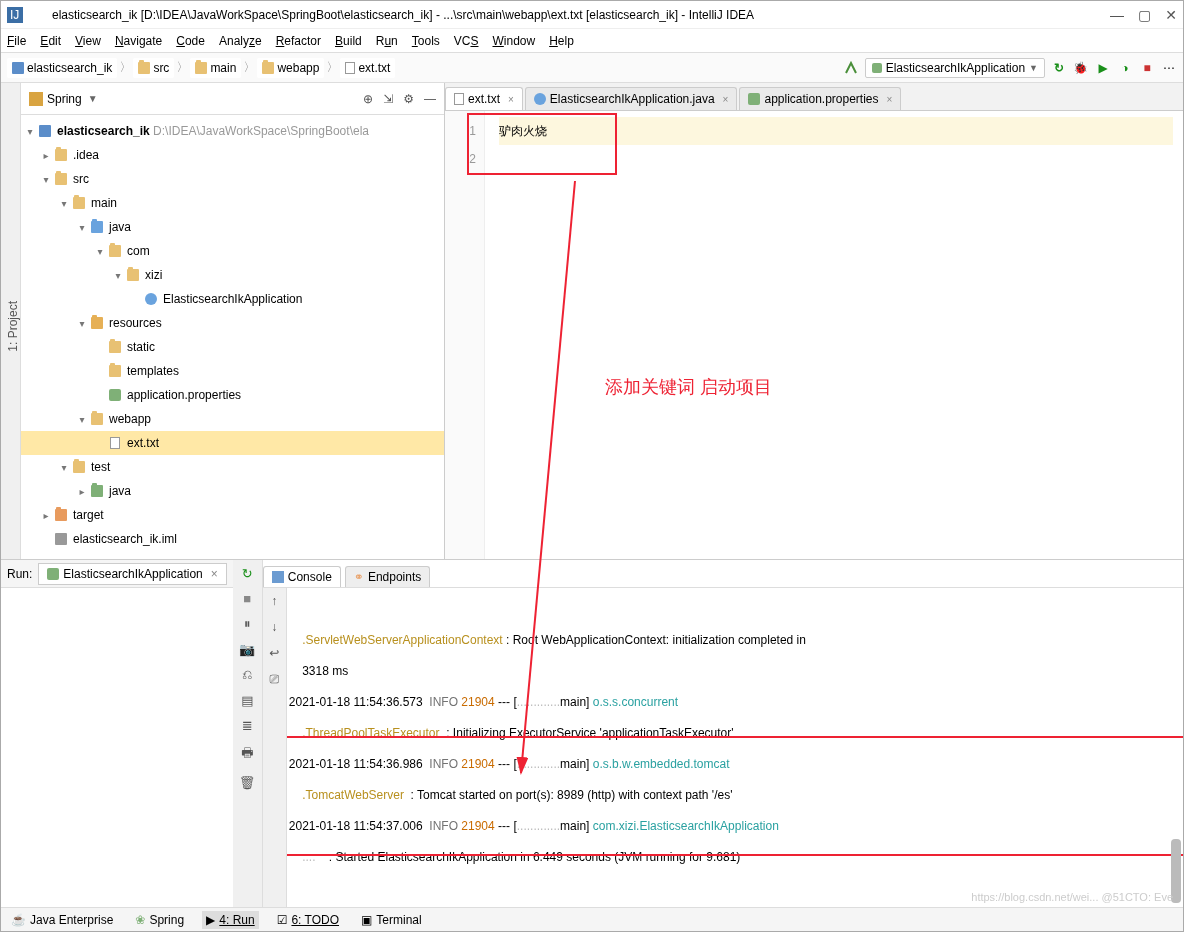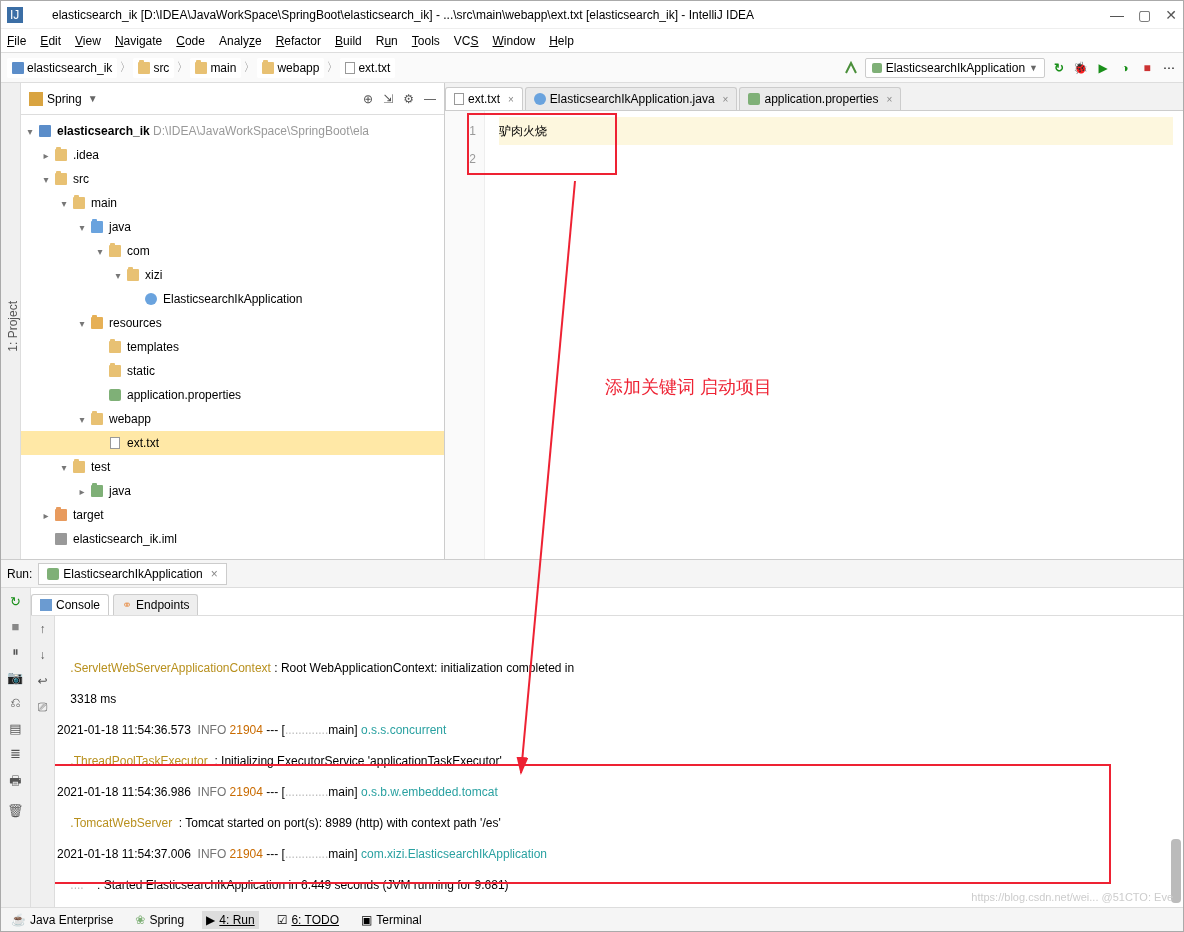--- a/index.html
+++ b/index.html
@@ -49,21 +49,21 @@
 .tab { padding:4px 8px; background:#eaeaea; border:1px solid #ccc; border-bottom:none; margin-right:2px; display:flex; align-items:center; gap:4px; cursor:pointer; border-radius:3px 3px 0 0;}
 .tab.active { background:#fff; }
 .tab .close { color:#888; font-size:10px; margin-left:4px; cursor:pointer;}
 .editor { flex:1; display:flex; background:#fff; position:relative;}
 .gutter-ln { width:40px; background:#fafafa; border-right:1px solid #eee; text-align:right; padding:6px 8px 0 0; color:#999; font-family:monospace; font-size:13px; line-height:28px;}
 .code { flex:1; padding:6px 10px 0 14px; font-family:monospace; font-size:14px; line-height:28px; position:relative;}
 .code-line.current { background:#fdf7de;}
 .red-box { position:absolute; border:2px solid #e23; }
 .annotation-text { position:absolute; color:#e23; font-size:18px; font-family:"Microsoft YaHei",sans-serif;}
 .arrow-svg { position:absolute; pointer-events:none; z-index:5;}
-.bottom-panel { height:348px; border-top:1px solid #ccc; display:flex; flex-direction:column;}
+.bottom-panel { height:348px; border-top:1px solid #ccc; display:flex; flex-direction:row;}
 .run-header { height:28px; display:flex; align-items:center; padding:0 6px; background:#f5f5f5; border-bottom:1px solid #ddd; gap:6px;}
 .run-tab { padding:3px 8px; border:1px solid #ccc; background:#eee; cursor:pointer;}
 .run-tab.active { background:#fff; }
 .run-body { flex:1; display:flex; min-height:0;}
 .run-left-toolbar { width:30px; background:#f0f0f0; border-right:1px solid #ddd; display:flex; flex-direction:column; align-items:center; padding:6px 0; gap:10px;}
 .run-left-toolbar span { cursor:pointer; color:#555; font-size:13px;}
 .run-body-main { flex:1; display:flex; flex-direction:column; min-width:0;}
 .run-tabs-inner { height:28px; display:flex; align-items:flex-end; border-bottom:1px solid #ddd; padding-left:0; gap:4px;}
 .mini-tab { padding:3px 8px; border:1px solid #ccc; border-bottom:none; background:#eee; cursor:pointer; border-radius:3px 3px 0 0; display:flex; align-items:center; gap:4px;}
 .mini-tab.active { background:#fff;}
@@ -256,29 +256,29 @@
               <span class="folder-icon resources-folder"></span>
             </span>
             <span class="node-label">resources</span>
           </div>
         <div class="tree-node">
             <span class="ind" style="width:72px"></span>
             <span class="expander" style="visibility:hidden">▸</span>
             <span class="node-icon">
               <span class="folder-icon"></span>
             </span>
+            <span class="node-label">static</span>
+          </div>
+        <div class="tree-node">
+            <span class="ind" style="width:72px"></span>
+            <span class="expander" style="visibility:hidden">▸</span>
+            <span class="node-icon">
+              <span class="folder-icon"></span>
+            </span>
             <span class="node-label">templates</span>
-          </div>
-        <div class="tree-node">
-            <span class="ind" style="width:72px"></span>
-            <span class="expander" style="visibility:hidden">▸</span>
-            <span class="node-icon">
-              <span class="folder-icon"></span>
-            </span>
-            <span class="node-label">static</span>
           </div>
         <div class="tree-node">
             <span class="ind" style="width:72px"></span>
             <span class="expander" style="visibility:hidden">▸</span>
             <span class="node-icon">
               <span class="props-icon"></span>
             </span>
             <span class="node-label">application.properties</span>
           </div>
         <div class="tree-node">

